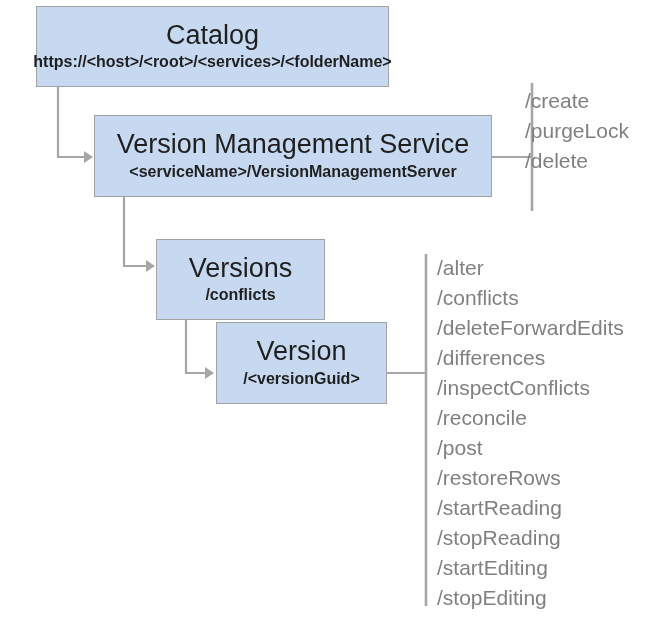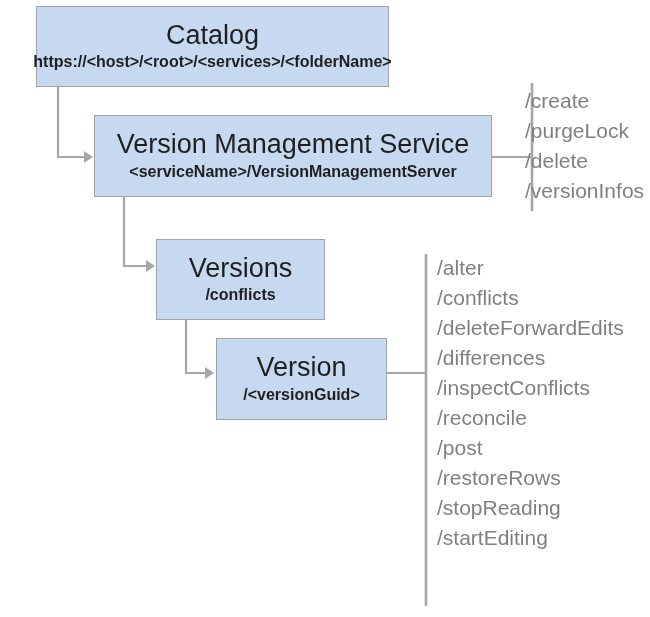--- a/index.html
+++ b/index.html
@@ -66,21 +66,21 @@
   .node-subtitle {
     font-size: 16px;
     font-weight: 700;
     line-height: 1.25;
     color: var(--title-text);
     white-space: nowrap;
   }
   .node-catalog  { left: 7px;   top: 6px;   width: 353px; height: 81px; }
   .node-service  { left: 65px;  top: 115px; width: 398px; height: 82px; }
   .node-versions { left: 127px; top: 239px; width: 169px; height: 81px; }
-  .node-version  { left: 187px; top: 338px; width: 171px; height: 82px; }
+  .node-version  { left: 187px; top: 322px; width: 171px; height: 82px; }
   .ops-list {
     position: absolute;
     font-size: 21px;
     line-height: 30px;
     color: var(--ops-text);
     white-space: nowrap;
   }
   .ops-service { left: 496px; top: 86px; }
   .ops-version { left: 408px; top: 253px; }
 </style>
@@ -124,29 +124,30 @@
 
   <div class="node node-version">
     <div class="node-title">Version</div>
     <div class="node-subtitle">/&lt;versionGuid&gt;</div>
   </div>
 
   <div class="ops-list ops-service">
     <div>/create</div>
     <div>/purgeLock</div>
     <div>/delete</div>
-    <div>/versionInfos</div>
   </div>
 
   <div class="ops-list ops-version">
     <div>/alter</div>
     <div>/conflicts</div>
     <div>/deleteForwardEdits</div>
     <div>/differences</div>
     <div>/inspectConflicts</div>
     <div>/reconcile</div>
     <div>/post</div>
     <div>/restoreRows</div>
+    <div>/startReading</div>
     <div>/stopReading</div>
     <div>/startEditing</div>
+    <div>/stopEditing</div>
   </div>
 
 </div>
 
 </body></html>

